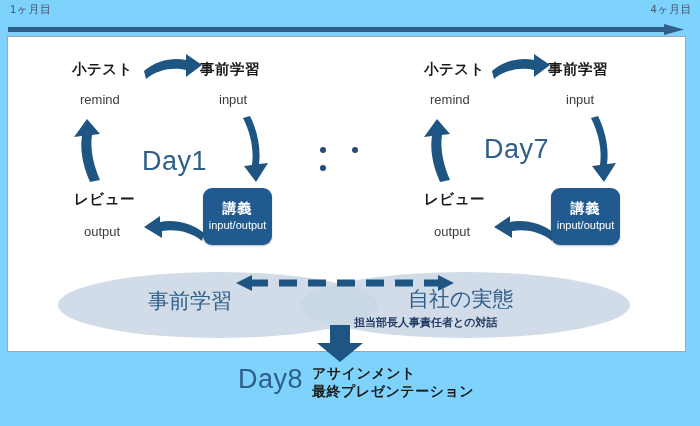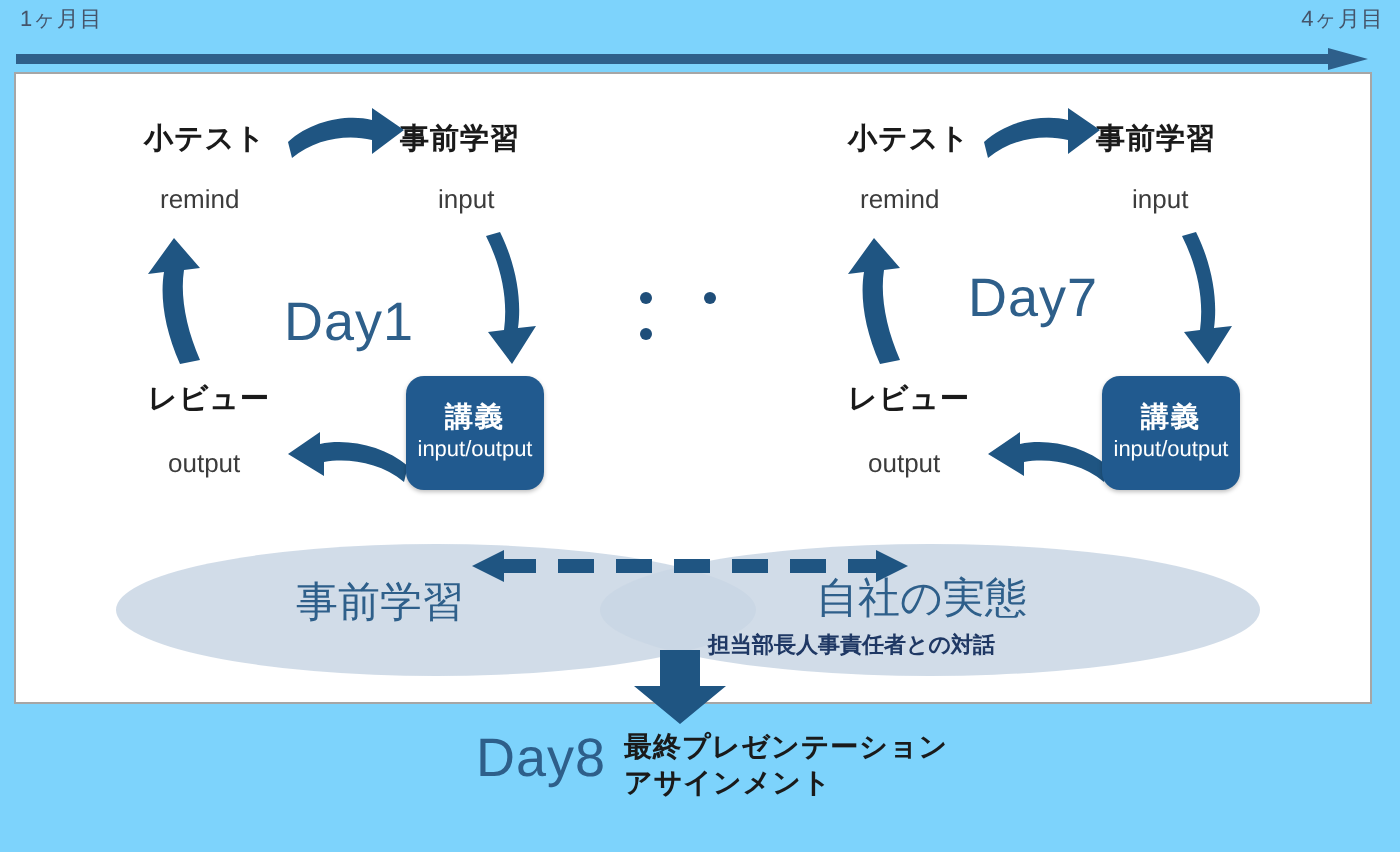--- a/index.html
+++ b/index.html
@@ -157,17 +157,17 @@
   </div>
 
   <svg class="abs" style="left:315px;top:325px;" width="50" height="38" viewBox="0 0 50 38">
     <path d="M15 0 L35 0 L35 18 L48 18 L25 37 L2 18 L15 18 Z" fill="#1f5582"></path>
   </svg>
 
   <div id="day8">
     <span class="dayname">Day8</span>
   </div>
   <div id="day8-text">
+    <div>アサインメント</div>
     <div>最終プレゼンテーション</div>
-    <div>アサインメント</div>
   </div>
 
 </div>
 
 </body></html>

